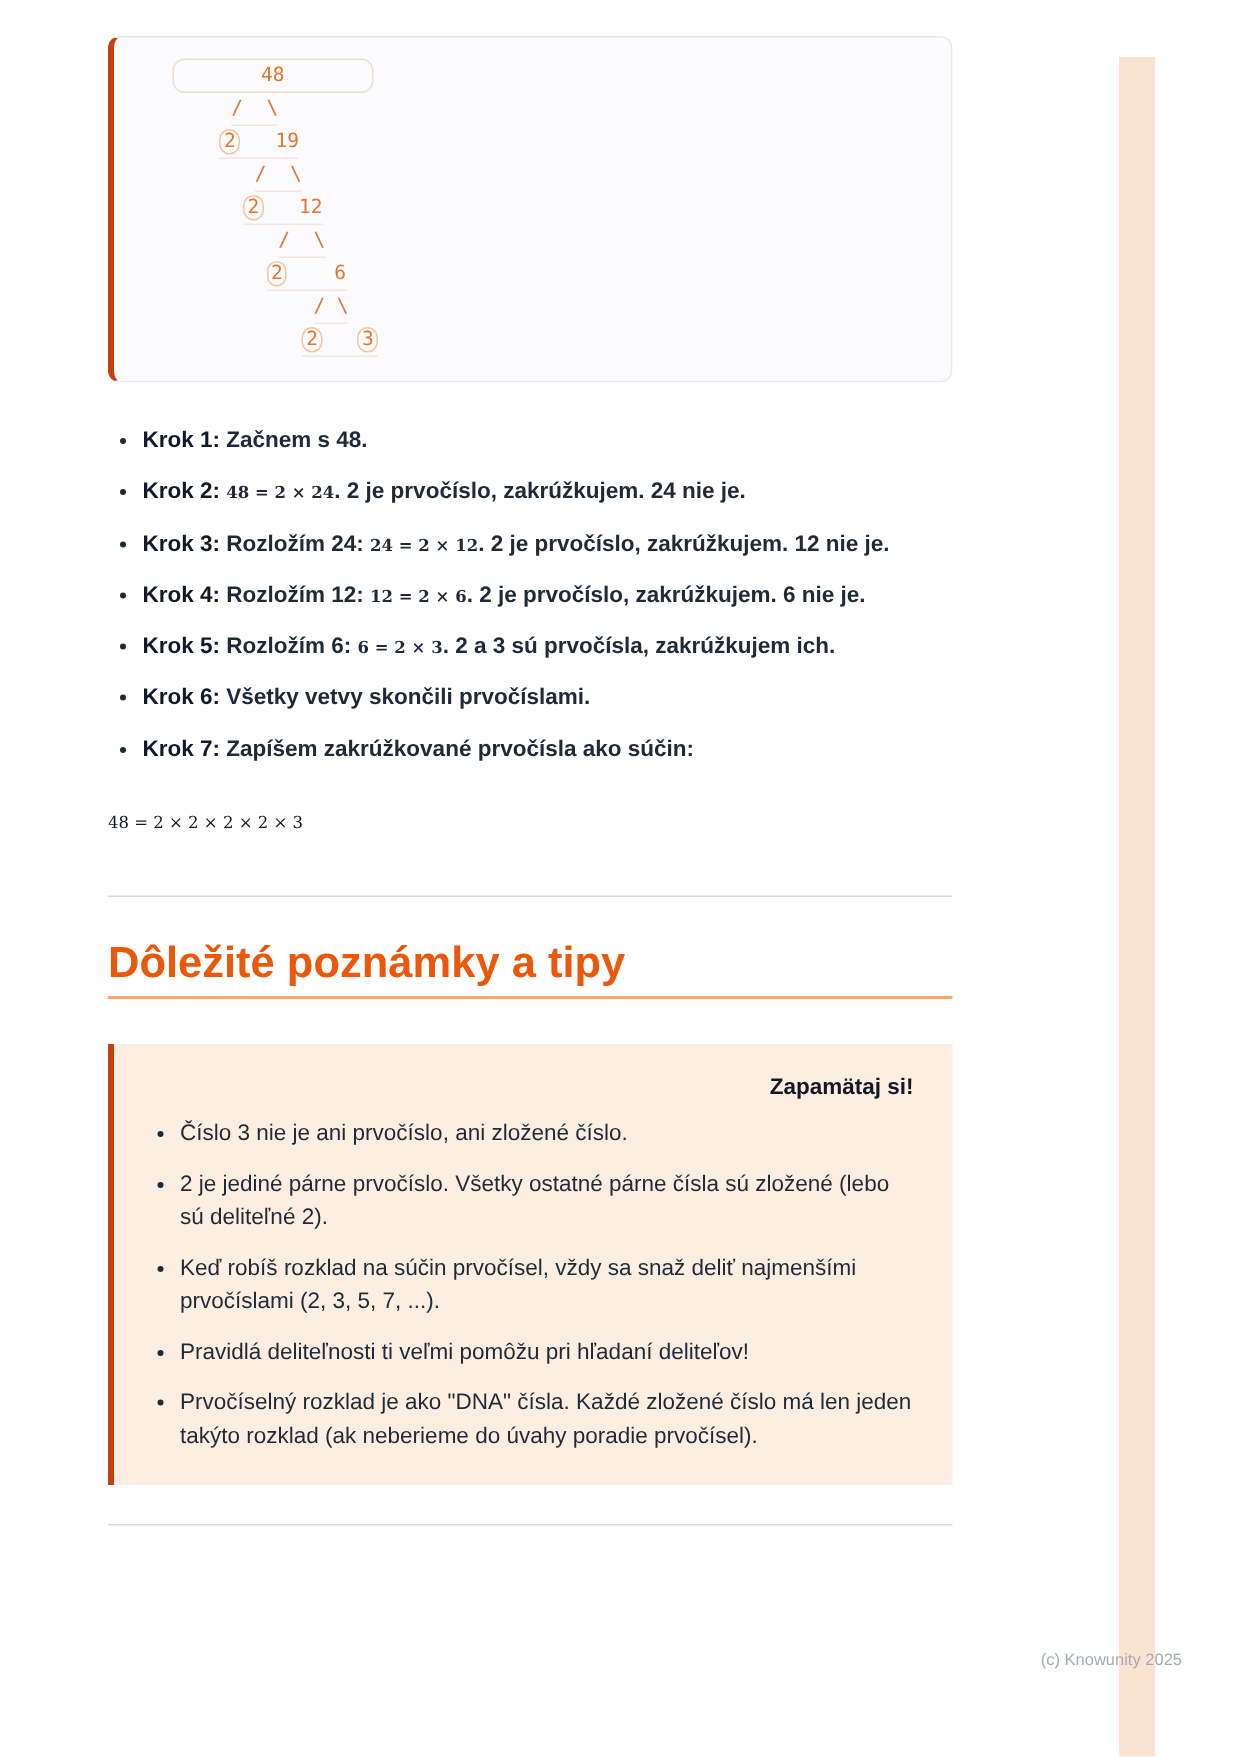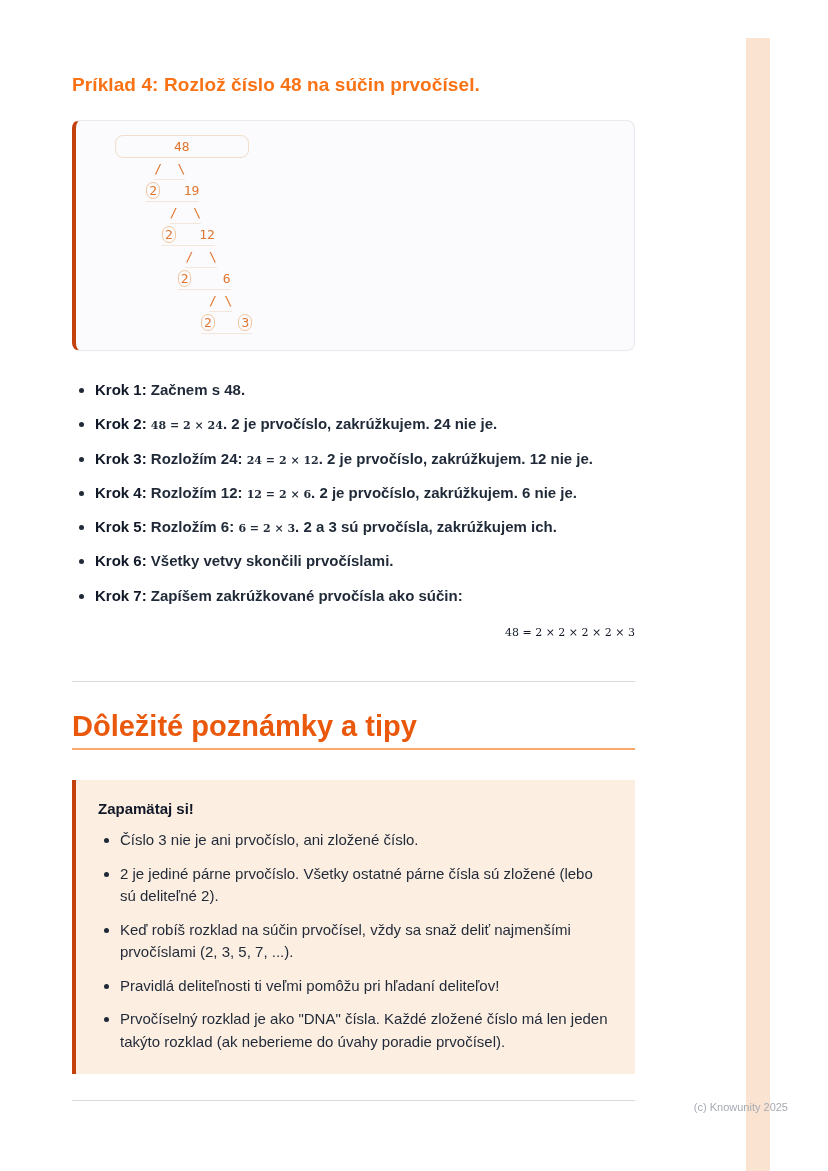--- a/index.html
+++ b/index.html
@@ -22,47 +22,46 @@
   .tree { font-family:"DejaVu Sans Mono", monospace; font-size:13px; line-height:21px; color:#e0762f; }
   .tree-line { white-space:pre; }
   .tree-content { display:inline-block; border-bottom:1px solid #f3e7dc; }
   .tree-content.boxed { border:1px solid #f0ddcb; border-radius:8px; padding:0 58px; }
   .circled { border:1px solid #f2c69e; border-radius:999px; padding:0 2px; }
 
   .steps { margin-top:28px; padding-left:23px; font-size:15px; line-height:1.42; }
   .steps li { margin-bottom:13px;font-weight:bold; }
   .steps strong { color:#111827; }
   .math, .equation { font-family:"DejaVu Serif", serif; font-size:11px; }
-  .equation { text-align:right; margin-top:20px; color:#111827; }
+  .equation { text-align:left; margin-top:32px; color:#111827; }
 
   .divider { border:none; border-top:1px solid #d7dbe0; margin-top:42px; }
   .notes-title {
     margin-top:28px; font-size:29px; font-weight:700; color:#ea580c;
     padding-bottom:5px; border-bottom:2px solid #f9a869;
   }
 
   .callout {
     margin-top:30px; background:#fdeee2;
     border-left:4px solid #c2410c; padding:20px 26px 10px 22px;
   }
-  .callout-title { font-size:15px; font-weight:700; color:#111827; margin-bottom:12px; }
+  .callout-title { font-size:15px; font-weight:700; color:#111827; margin-bottom:12px;text-align:right; }
   .callout-list { padding-left:22px; font-size:15px; line-height:1.5; }
   .callout-list li { margin-bottom:11px; }
 
   .bottom-divider { border:none; border-top:1px solid #d7dbe0; margin-top:26px; }
   .footer { position:absolute; top:1101px; right:40px; font-size:11px; color:#a6abb3; z-index:2; }
 </style>
 </head>
 <body>
 
 <div class="page">
   <div class="side-strip"></div>
 
   <div class="content">
-    <h2 class="example-title">Príklad 4: Rozlož číslo 48 na súčin prvočísel.</h2>
 
     <div class="tree-box">
       <div class="tree">
           <div class="tree-line"><span></span><span class="tree-content boxed"><span>48</span></span></div>
           <div class="tree-line"><span>     </span><span class="tree-content"><span>/  \</span></span></div>
           <div class="tree-line"><span>    </span><span class="tree-content"><span class="circled">2</span><span>   </span><span>19</span></span></div>
           <div class="tree-line"><span>       </span><span class="tree-content"><span>/  \</span></span></div>
           <div class="tree-line"><span>      </span><span class="tree-content"><span class="circled">2</span><span>   </span><span>12</span></span></div>
           <div class="tree-line"><span>         </span><span class="tree-content"><span>/  \</span></span></div>
           <div class="tree-line"><span>        </span><span class="tree-content"><span class="circled">2</span><span>    </span><span>6</span></span></div>

